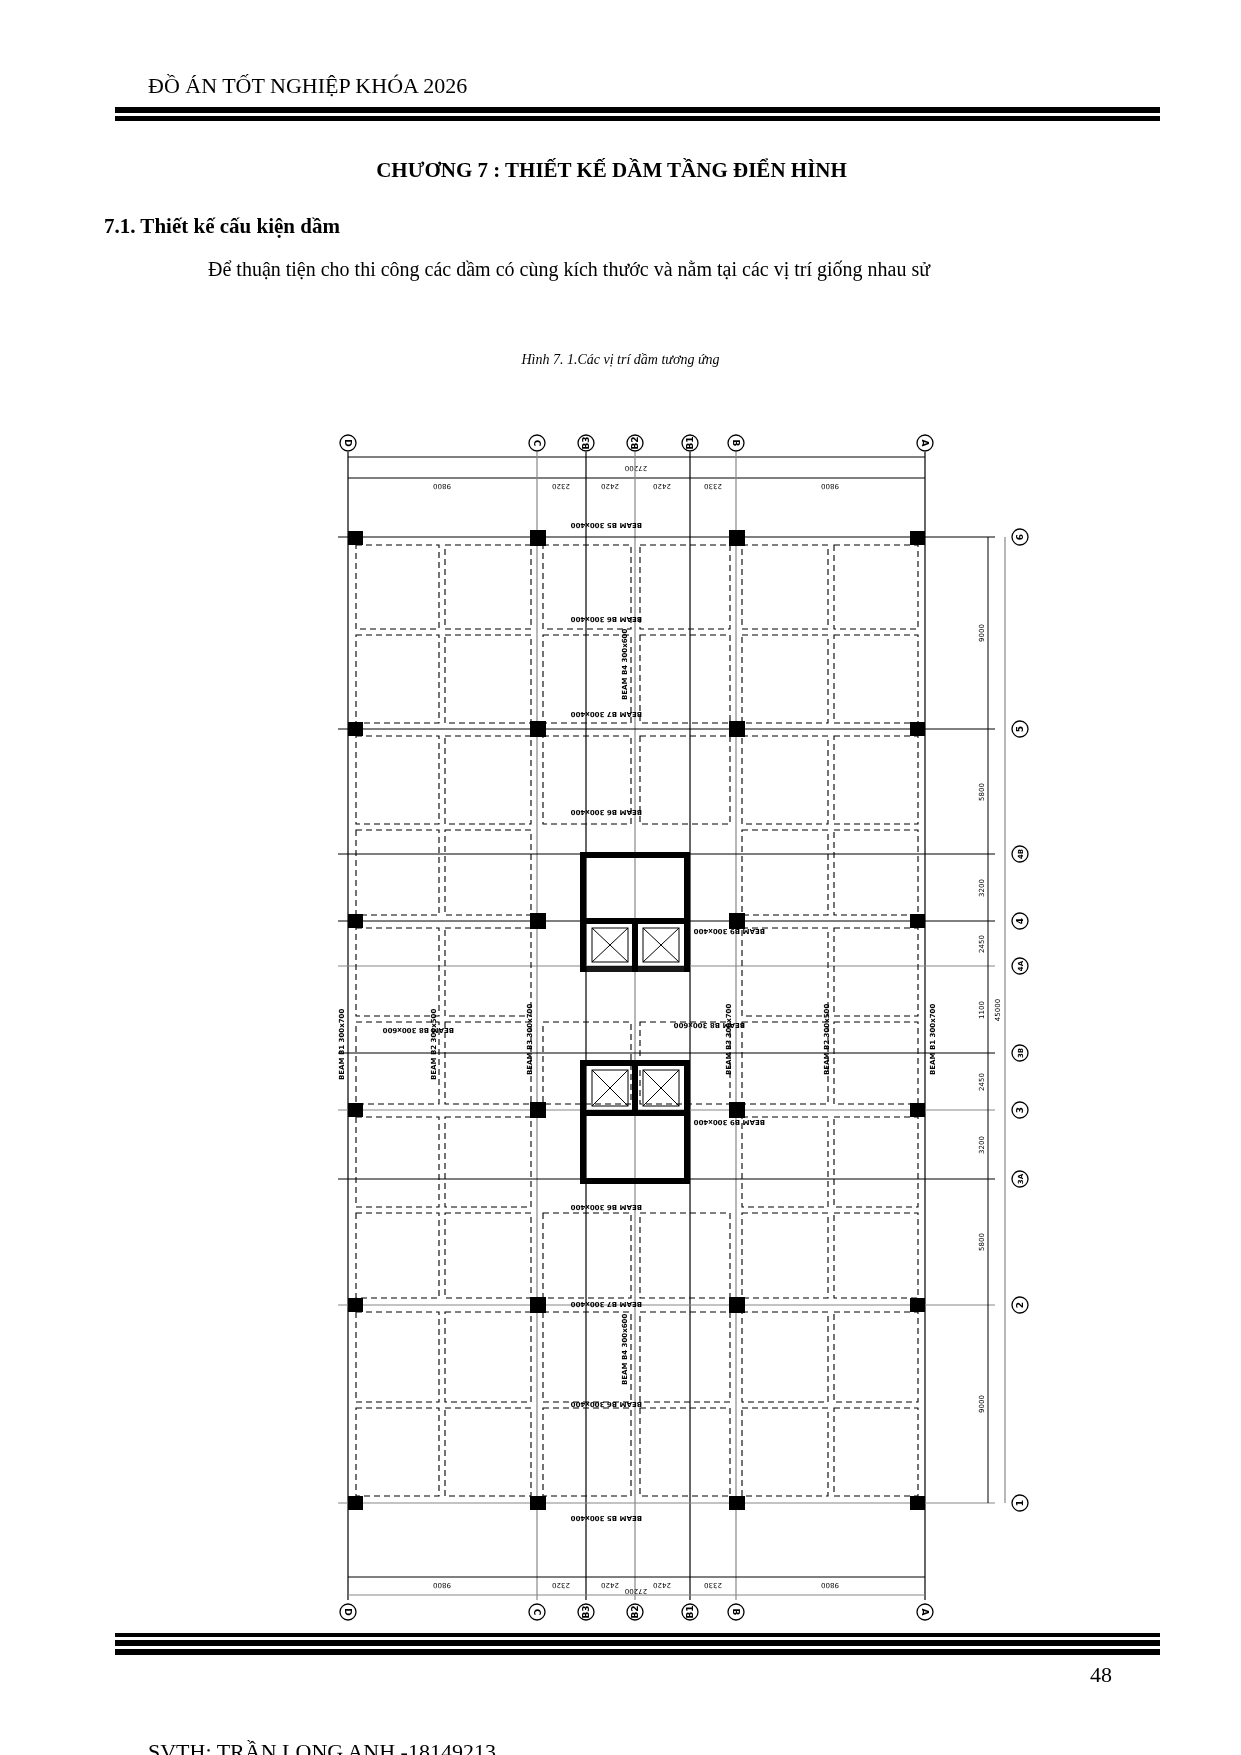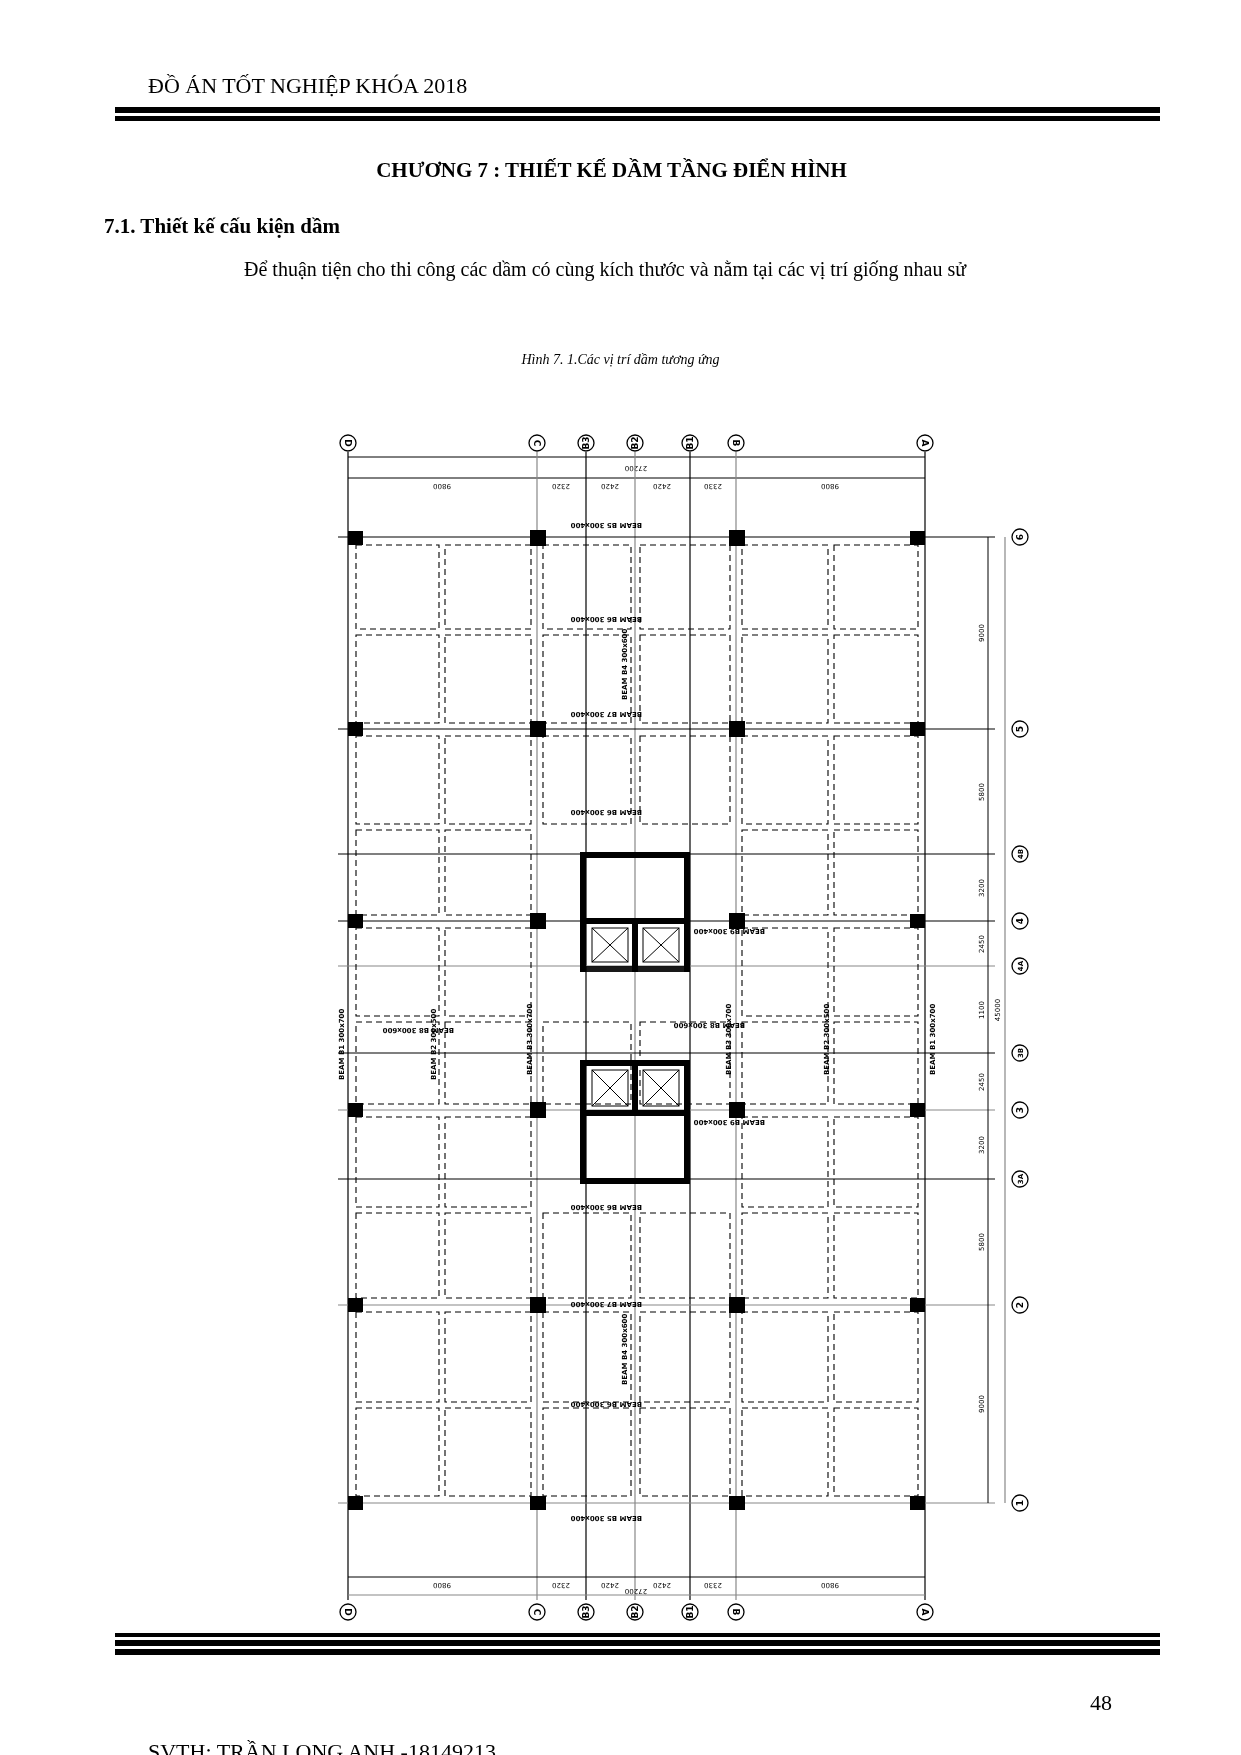--- a/index.html
+++ b/index.html
@@ -5,32 +5,32 @@
   html, body { margin: 0; padding: 0; background: #ffffff; }
   body { width: 1241px; height: 1755px; position: relative; overflow: hidden;
          font-family: "Liberation Serif", "DejaVu Serif", serif; color: #000; }
   .hdr-title { position: absolute; left: 148px; top: 73px; font-size: 22px; letter-spacing: 0px; }
   .rule { position: absolute; left: 115px; width: 1045px; background: #000; }
   .chapter { position: absolute; left: 0; width: 1223px; top: 158px; text-align: center;
              font-weight: bold; font-size: 21px; }
   .section { position: absolute; left: 104px; top: 214px; font-weight: bold; font-size: 21px; }
   .para { position: absolute; left: 148px; width: 980px; top: 252px; font-size: 20px; line-height: 34px;
           text-indent: 60px; }
-  .para span { display: block; margin-left: 36px; }
+  .para span { display: block; }
   .caption { position: absolute; left: 0; width: 1241px; top: 352px; text-align: center;
              font-style: italic; font-size: 14px; }
   .drawing { position: absolute; left: 0; top: 0; }
   .ftr-name { position: absolute; left: 148px; top: 1625px; font-size: 22px; }
-  .ftr-page { position: absolute; left: 1090px; top: 1625px; font-size: 22px; margin-top: 28px; }
+  .ftr-page { position: absolute; left: 1090px; top: 1625px; font-size: 22px; }
   svg text { font-family: "DejaVu Sans", sans-serif; }
 </style>
 </head>
 <body>
 
-<div class="hdr-title">ĐỒ ÁN TỐT NGHIỆP KHÓA 2018</div>
+<div class="hdr-title">ĐỒ ÁN TỐT NGHIỆP KHÓA 2026</div>
 <div class="rule" style="top:107px;height:6px;"></div>
 <div class="rule" style="top:116px;height:5px;"></div>
 
 <div class="chapter">CHƯƠNG 7 : THIẾT KẾ DẦM TẦNG ĐIỂN HÌNH</div>
 <div class="section">7.1. Thiết kế cấu kiện dầm</div>
 <div class="para">
   <span>Để thuận tiện cho thi công các dầm có cùng kích thước và nằm tại các vị trí giống nhau sử</span>
 </div>
 <div class="caption">Hình 7. 1.Các vị trí dầm tương ứng</div>
 

